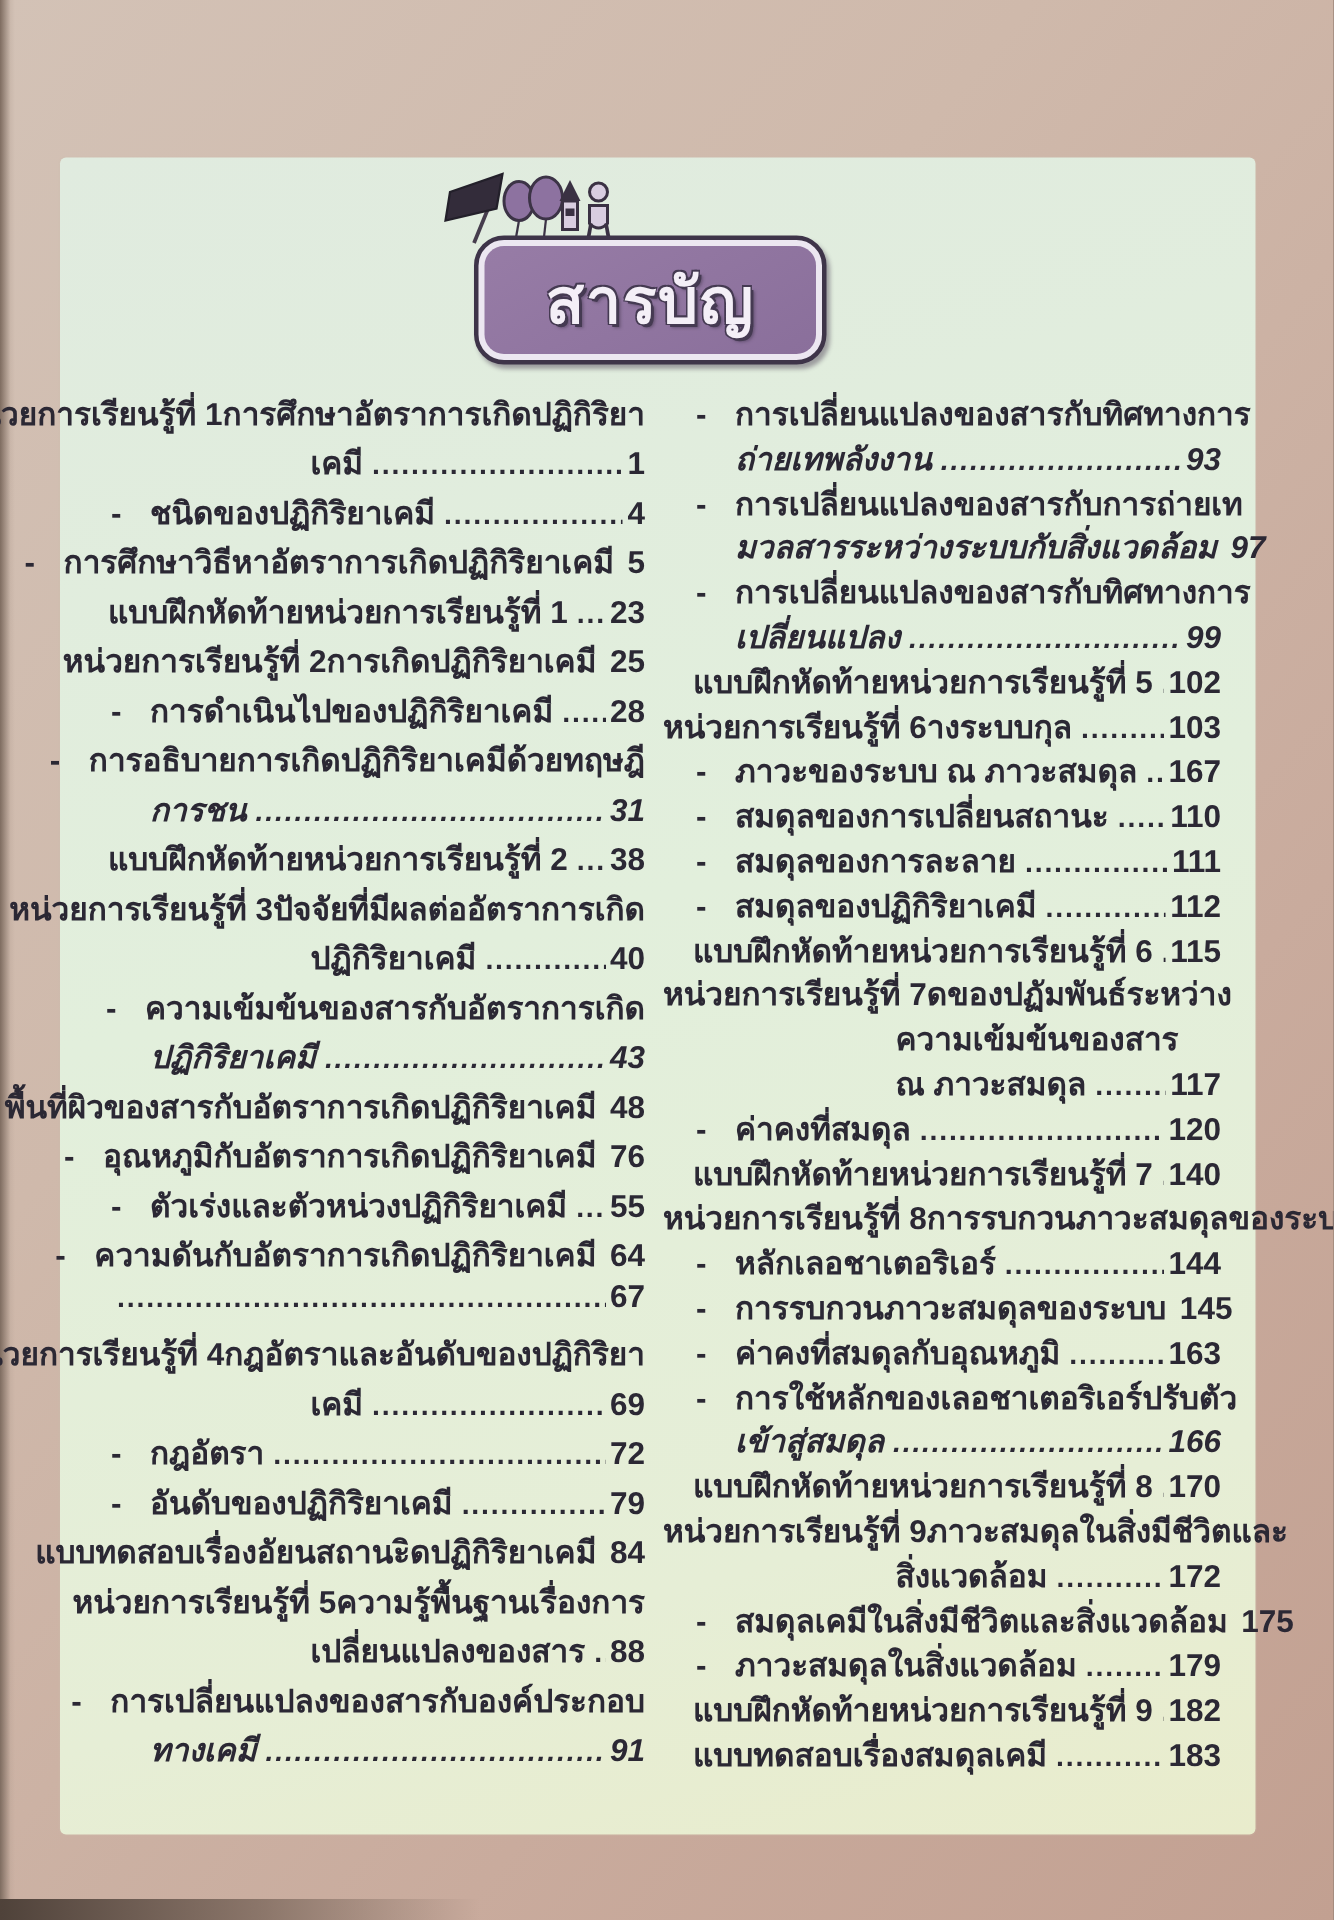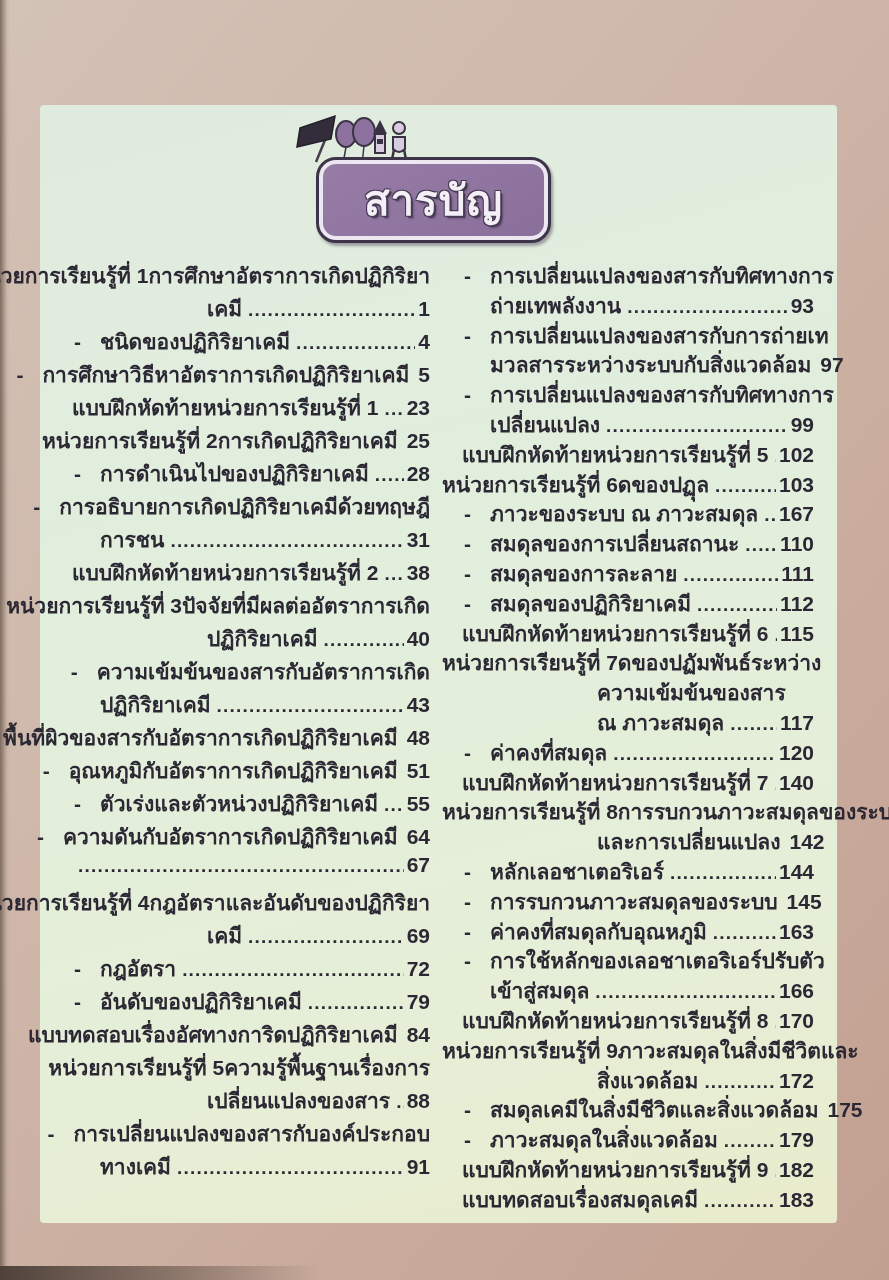--- a/index.html
+++ b/index.html
@@ -39,21 +39,21 @@
   .col{position:absolute;top:259px;color:#2b2834;font-weight:600;font-size:21px;}
   .col-left{left:52px;width:378px;}
   .col-right{left:442px;width:372px;}
   .row{display:flex;align-items:baseline;white-space:nowrap;}
   .col-left .row{height:33px;justify-content:flex-end;}
   .col-right .row{height:29.8px;}
   .row .ulabel{flex:0 0 155px;}
   .row.ucont{padding-left:155px;}
   .row.sub{padding-left:22px;}
   .row .dash{flex:0 0 26px;}
-  .row.scont{padding-left:48px;}
+  .row.scont{padding-left:48px;font-style:italic;}
   .row.ex{padding-left:20px;}
   .txt{flex:0 0 auto;}
   .dots{flex:1 1 0;overflow:hidden;margin:0 3px 0 6px;letter-spacing:1.2px;font-size:19px;}
   .dots::after{content:"..................................................................................................................................................................";}
   .pg{flex:0 0 auto;text-align:right;}
 </style>
 </head>
 <body>
 
 <div class="page">
@@ -166,21 +166,21 @@
       <div class="row sub">
         <span class="dash">-</span>
         <span class="txt">พื้นที่ผิวของสารกับอัตราการเกิดปฏิกิริยาเคมี</span>
         <span class="dots"></span>
         <span class="pg">48</span>
       </div>
       <div class="row sub">
         <span class="dash">-</span>
         <span class="txt">อุณหภูมิกับอัตราการเกิดปฏิกิริยาเคมี</span>
         <span class="dots"></span>
-        <span class="pg">51</span>
+        <span class="pg">76</span>
       </div>
       <div class="row sub">
         <span class="dash">-</span>
         <span class="txt">ตัวเร่งและตัวหน่วงปฏิกิริยาเคมี</span>
         <span class="dots"></span>
         <span class="pg">55</span>
       </div>
       <div class="row sub">
         <span class="dash">-</span>
         <span class="txt">ความดันกับอัตราการเกิดปฏิกิริยาเคมี</span>
@@ -206,21 +206,21 @@
         <span class="dots"></span>
         <span class="pg">72</span>
       </div>
       <div class="row sub">
         <span class="dash">-</span>
         <span class="txt">อันดับของปฏิกิริยาเคมี</span>
         <span class="dots"></span>
         <span class="pg">79</span>
       </div>
       <div class="row ex">
-        <span class="txt">แบบทดสอบเรื่องอัศทางการิดปฏิกิริยาเคมี</span>
+        <span class="txt">แบบทดสอบเรื่องอัยนสถานะิดปฏิกิริยาเคมี</span>
         <span class="dots"></span>
         <span class="pg">84</span>
       </div>
       <div class="row unit">
         <span class="ulabel">หน่วยการเรียนรู้ที่ 5</span>
         <span class="txt">ความรู้พื้นฐานเรื่องการ</span>
       </div>
       <div class="row ucont">
         <span class="txt">เปลี่ยนแปลงของสาร</span>
         <span class="dots"></span>
@@ -264,21 +264,21 @@
         <span class="dots"></span>
         <span class="pg">99</span>
       </div>
       <div class="row ex">
         <span class="txt">แบบฝึกหัดท้ายหน่วยการเรียนรู้ที่ 5</span>
         <span class="dots"></span>
         <span class="pg">102</span>
       </div>
       <div class="row unit">
         <span class="ulabel">หน่วยการเรียนรู้ที่ 6</span>
-        <span class="txt">ดของปฏุล</span>
+        <span class="txt">างระบบกุล</span>
         <span class="dots"></span>
         <span class="pg">103</span>
       </div>
       <div class="row sub">
         <span class="dash">-</span>
         <span class="txt">ภาวะของระบบ ณ ภาวะสมดุล</span>
         <span class="dots"></span>
         <span class="pg">167</span>
       </div>
       <div class="row sub">
@@ -324,25 +324,20 @@
       </div>
       <div class="row ex">
         <span class="txt">แบบฝึกหัดท้ายหน่วยการเรียนรู้ที่ 7</span>
         <span class="dots"></span>
         <span class="pg">140</span>
       </div>
       <div class="row unit">
         <span class="ulabel">หน่วยการเรียนรู้ที่ 8</span>
         <span class="txt">การรบกวนภาวะสมดุลของระบบ</span>
       </div>
-      <div class="row ucont">
-        <span class="txt">และการเปลี่ยนแปลง</span>
-        <span class="dots"></span>
-        <span class="pg">142</span>
-      </div>
       <div class="row sub">
         <span class="dash">-</span>
         <span class="txt">หลักเลอชาเตอริเอร์</span>
         <span class="dots"></span>
         <span class="pg">144</span>
       </div>
       <div class="row sub">
         <span class="dash">-</span>
         <span class="txt">การรบกวนภาวะสมดุลของระบบ</span>
         <span class="dots"></span>

